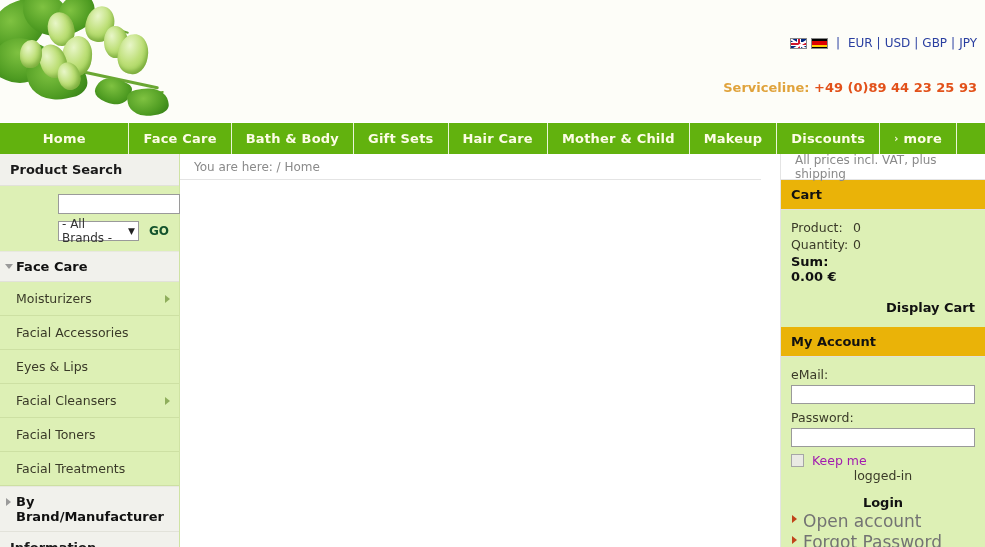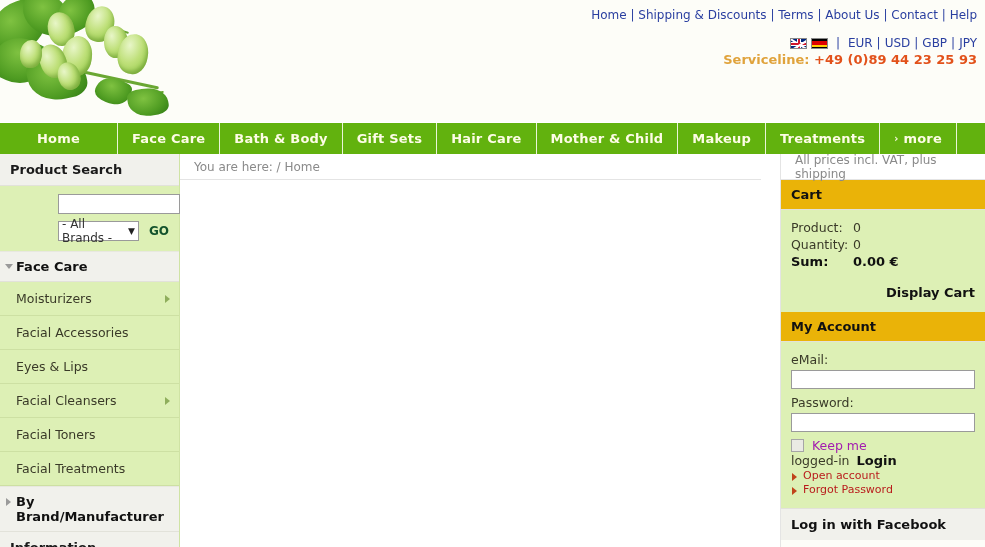--- a/index.html
+++ b/index.html
@@ -53,21 +53,21 @@
   .flag-uk:after { transform: rotate(-32deg); }
   .flag-uk .cross-v { position:absolute; left:6px; top:0; width:4px; height:100%; background:#fff; }
   .flag-uk .cross-h { position:absolute; left:0; top:3px; width:100%; height:4px; background:#fff; }
   .flag-uk .cross-v2 { position:absolute; left:7px; top:0; width:2px; height:100%; background:#cf142b; }
   .flag-uk .cross-h2 { position:absolute; left:0; top:4px; width:100%; height:2px; background:#cf142b; }
   .flag-de { background:#000; }
   .flag-de .b2 { position:absolute; top:33%; left:0; width:100%; height:34%; background:#dd0000; }
   .flag-de .b3 { position:absolute; top:67%; left:0; width:100%; height:33%; background:#ffce00; }
 
   .serviceline {
-    position:absolute; right:8px; top:52px;
+    position:absolute; right:8px; top:80px;
     font-size:13px; font-weight:bold; color:#e0a33c;
     white-space:nowrap;
   }
   .serviceline .num { color:#e2511a; }
 
   
   #mainnav {
     display:flex; height:32px; align-items:stretch;
     background:#62b20e;
     border-top:1px solid #fff;
@@ -147,33 +147,33 @@
   
   #right { width:205px; background:#fdfdf8; border-left:1px solid #e4e4e4;margin-left:19px; }
   .r-head {
     background:#eab308; font-weight:bold; font-size:13px; color:#111;
     padding:7px 10px; border-bottom:1px solid #e2e2da;
   }
   .r-body { background:#ddf0b5; padding:10px 10px 12px 10px; }
   .cart-body { }
   .cart-line { font-size:12.5px; color:#3a3a28; display:flex; margin-bottom:2px; }
   .cart-line .lbl { width:62px; }
-  .cart-line.sum { font-weight:bold; color:#111; font-size:13px; margin-top:1px; }
+  .cart-line.sum { font-weight:bold; color:#111; font-size:13px; margin-top:1px;flex-direction:column; }
   .cart-line.sum .lbl { width:62px; }
   .display-cart { text-align:right; font-weight:bold; font-size:13px; color:#111; margin-top:16px; cursor:pointer; }
 
   .acc-label { font-size:12.5px; color:#3a3a28; margin-bottom:3px; }
   .acc-input { width:100%; height:19px; border:1px solid #9a9a9a; background:#fff; font-size:12px; padding:1px 3px; display:block; margin-bottom:6px; }
   .keep-row { display:flex; align-items:center; gap:8px; margin-top:2px; }
   .keep-row .cb { width:13px; height:13px; border:1px solid #a6a6a6; background:#eaeae4; display:inline-block; }
   .keep-row .kt { font-size:12.5px; color:#a21caf; }
-  .login-row { display:flex; align-items:center; gap:7px; }
+  .login-row { display:flex; align-items:center; gap:12px;flex-direction:column; }
   .login-row .lt { font-size:12.5px; color:#3a3a28; }
   .login-row .login-btn { font-weight:bold; font-size:13px; color:#111; cursor:pointer; }
-  .acc-link { font-size:11px; color:#b91c1c; position:relative; padding-left:12px; margin-top:1px; cursor:pointer; }
+  .acc-link { font-size:17px; color:#737373; position:relative; padding-left:12px; margin-top:1px; cursor:pointer; }
   .acc-link .tri { position:absolute; left:1px; top:4px; width:0; height:0;
     border-top:4px solid transparent; border-bottom:4px solid transparent; border-left:5px solid #c0441a; }
   .fb-head { background:#f1f1ec; font-weight:bold; font-size:13px; color:#111; padding:8px 10px; border-top:1px solid #e2e2da; }
 </style>
 </head>
 <body>
 
 <div id="page">
 
   <div id="header">
@@ -196,23 +196,20 @@
       <div class="cone" style="left:48px; top:12px; width:26px; height:34px; transform:rotate(-14deg);"></div>
       <div class="cone" style="left:62px; top:36px; width:30px; height:40px; transform:rotate(8deg);"></div>
       <div class="cone" style="left:40px; top:44px; width:26px; height:34px; transform:rotate(-22deg);"></div>
       <div class="cone" style="left:86px; top:6px; width:28px; height:36px; transform:rotate(16deg);"></div>
       <div class="cone" style="left:104px; top:26px; width:24px; height:32px; transform:rotate(-6deg);"></div>
       <div class="cone" style="left:118px; top:34px; width:30px; height:40px; transform:rotate(10deg);"></div>
       <div class="cone" style="left:20px; top:40px; width:22px; height:28px; transform:rotate(6deg);"></div>
       <div class="cone" style="left:58px; top:62px; width:22px; height:28px; transform:rotate(-18deg);"></div>
     </div>
 
-    <div class="topnav-links">
-      <a>Home</a><span class="sep"> | </span><a>Shipping &amp; Discounts</a><span class="sep"> | </span><a>Terms</a><span class="sep"> | </span><a>About Us</a><span class="sep"> | </span><a>Contact</a><span class="sep"> | </span><a>Help</a>
-    </div>
 
     <div class="toprow2">
       <span class="flag flag-uk">
         <span class="cross-h"></span>
           <span class="cross-v"></span>
         <span class="cross-h2"></span>
           <span class="cross-v2"></span>
       </span>
       <span class="flag flag-de">
         <span class="b2"></span>
@@ -250,21 +247,21 @@
     <div class="tab">
         <span>Hair Care</span>
       </div>
     <div class="tab">
         <span>Mother &amp; Child</span>
       </div>
     <div class="tab">
         <span>Makeup</span>
       </div>
     <div class="tab">
-        <span>Treatments</span>
+        <span>Discounts</span>
       </div>
     <div class="tab">
       <span class="caret">›</span>
       <span>more</span>
     </div>
     <div class="tab filler"></div>
   </div>
 
   <div id="body">
 

